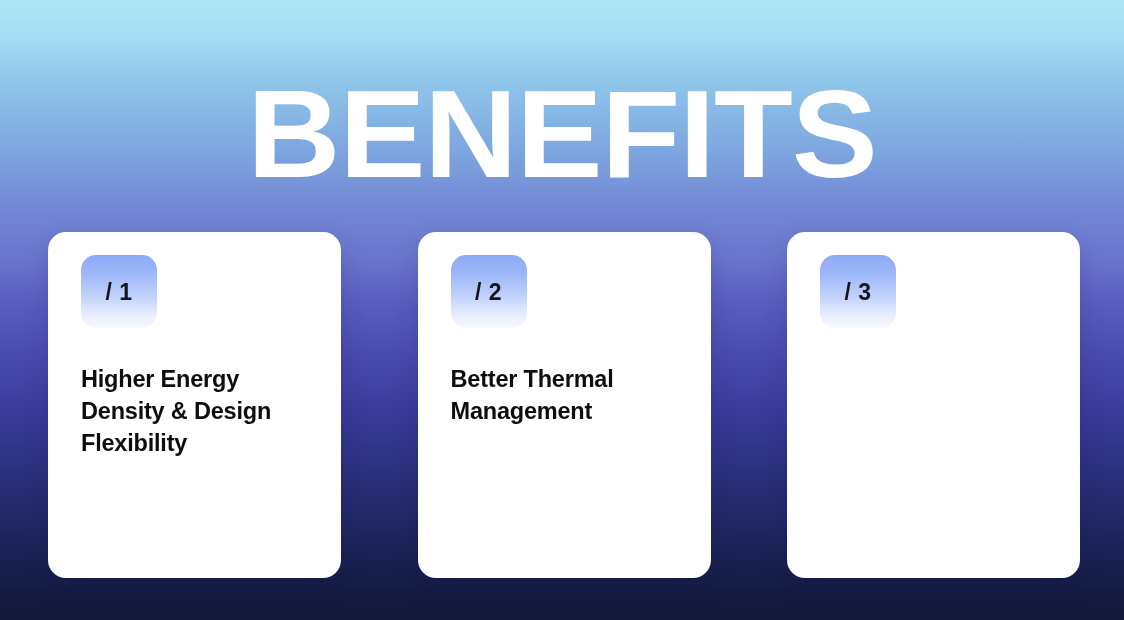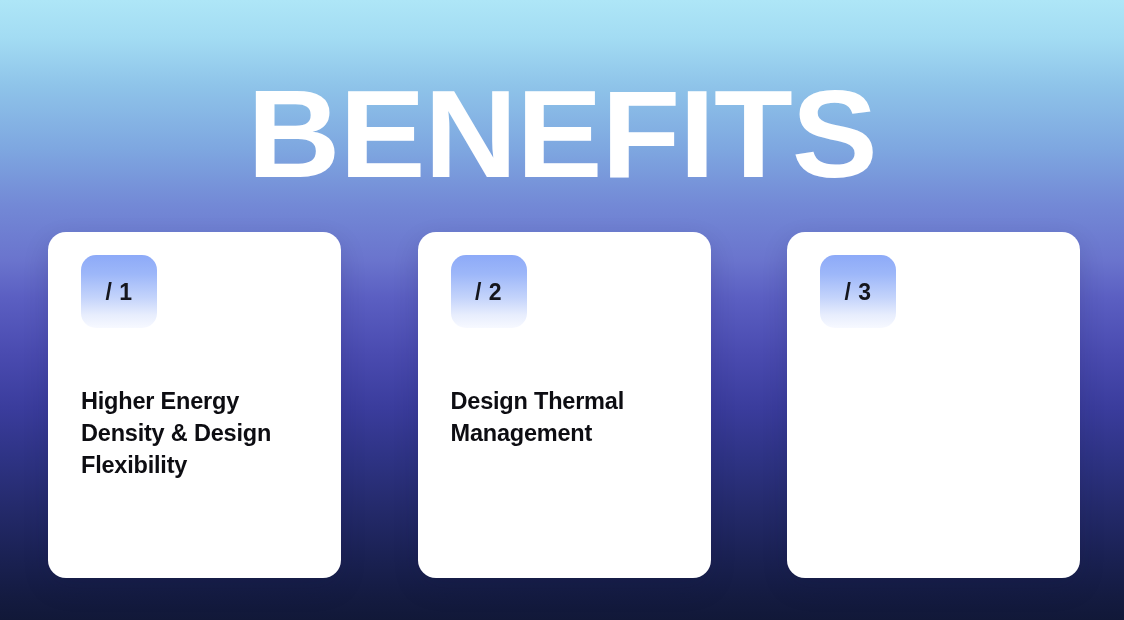--- a/index.html
+++ b/index.html
@@ -88,21 +88,21 @@
     color: #15161d;
     font-family: "Liberation Sans", sans-serif;
     font-weight: 700;
     font-size: 23px;
     line-height: 23px;
     letter-spacing: 0.5px;
     transform: translateY(1px);
   }
 
   .card-heading {
-    margin-top: 57px;
+    margin-top: 35px;
     padding-right: 32px;
     color: #0d0d12;
     font-family: "Liberation Sans", sans-serif;
     font-weight: 700;
     font-size: 23.5px;
     line-height: 32px;
     letter-spacing: -0.2px;
   }
 </style>
 </head>
@@ -118,21 +118,21 @@
       <div class="badge">
         <span class="badge-label">/ 1</span>
       </div>
       <div class="card-heading">Higher Energy Density &amp; Design Flexibility</div>
     </div>
 
     <div class="card">
       <div class="badge">
         <span class="badge-label">/ 2</span>
       </div>
-      <div class="card-heading">Design Thermal Management</div>
+      <div class="card-heading">Better Thermal Management</div>
     </div>
 
     <div class="card">
       <div class="badge">
         <span class="badge-label">/ 3</span>
       </div>
     </div>
 
   </div>
 </div>

